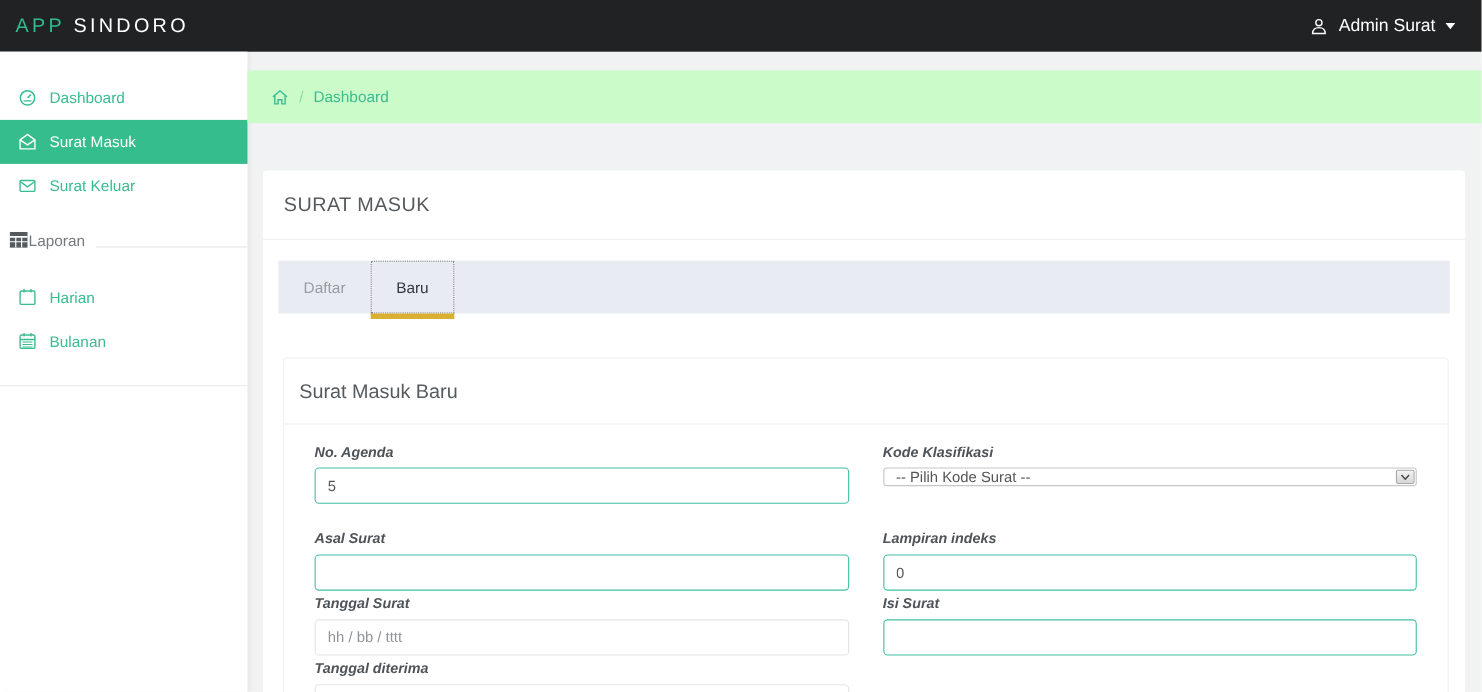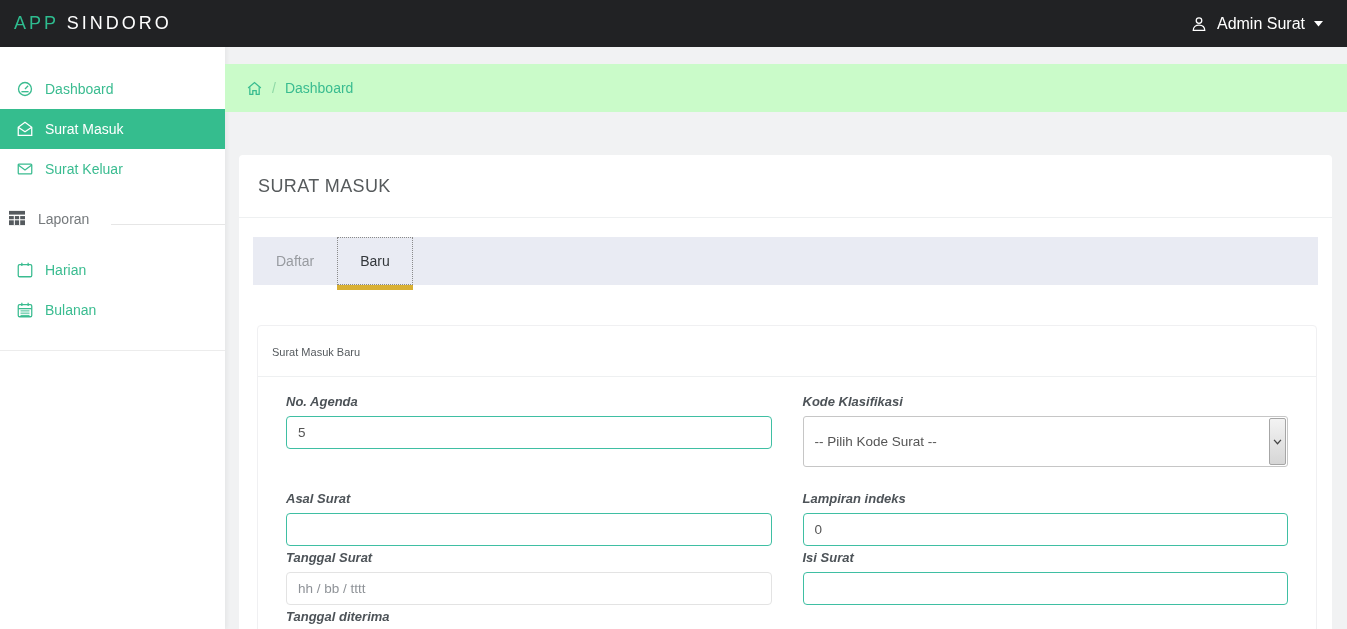--- a/index.html
+++ b/index.html
@@ -19,21 +19,21 @@
   .sidebar { width:225px; flex:none; background:#ffffff; box-shadow:2px 0 4px rgba(0,0,0,0.05); }
   .content { flex:1; min-width:0; }
 
   
   .side-top { padding-top:22px; }
   .sitem { height:40px; display:flex; align-items:center; padding-left:16px; gap:11px;
            color:#3abc90; font-size:14px; cursor:pointer; }
   .sitem svg { display:block; flex:none; }
   .sitem.active { background:#35bd8e; color:#ffffff; }
   .section-head { margin-top:15px; height:30px; display:flex; align-items:center;
-                  padding:0 0 0 8px; gap:12px; color:#75797c; font-size:14px; }
+                  padding:0 0 0 8px; color:#75797c; font-size:14px; }
   .section-head .rule { flex:1; height:1px; background:#e6e6e6; margin:10px 0 0 10px; }
   .report-group { margin-top:16px; }
   .side-divider { margin-top:20px; border-top:1px solid #ececec; }
 
   
   .breadcrumb-bar { margin-top:17px; height:48px; background:#cafbc9; display:flex;
                     align-items:center; padding-left:21px; gap:9px; font-size:14px; }
   .breadcrumb-bar .sep { color:#8fd9a6; }
   .breadcrumb-bar .crumb { color:#3abc90; }
   .home-link { display:flex; align-items:center; cursor:pointer; }
@@ -49,35 +49,35 @@
   .tabstrip { height:48px; background:#e9ebf3; display:flex; }
   .tab { padding:0 23px; line-height:48px; font-size:14px; color:#989ba0;
          position:relative; cursor:pointer; }
   .tab.active { color:#33373b; outline:1px dotted #8a8a8a; outline-offset:-1px; }
   .tab.active::after { content:""; position:absolute; left:0; right:0; bottom:-5px;
                        height:5px; background:#d9b033; }
 
   
   .inner-panel { margin:40px 15px 0 18px; border:1px solid #f0f0f2; border-radius:4px;
                  background:#ffffff; }
-  .panel-head { padding:20px 14px 18px; font-size:11px; color:#555a5e;
+  .panel-head { padding:20px 14px 18px; font-size:18px; color:#555a5e;
                 border-bottom:1px solid #eef0f1; }
   .panel-body { padding:17px 28px 40px; }
   .form-grid { display:grid; grid-template-columns:1fr 1fr; column-gap:31px; }
   .fg label { display:block; font-size:13px; font-weight:bold; color:#4d5358;
               line-height:16px; margin-bottom:6px;font-style:italic; }
   .fg.r1 { margin-bottom:24px; }
   .fg.r2, .fg.r3 { margin-bottom:4px; }
   .tinput { width:100%; height:33px; border-radius:4px; font-size:13.5px; color:#555;
             padding:0 11px; background:#fff; outline:none; font-family:"Liberation Sans",sans-serif; }
   .teal { border:1px solid #3fbfa3; }
   .grayb { border:1px solid #e3e3e3; }
   input::placeholder { color:#8f9398; }
 
-  .select-box { position:relative; width:100%; height:51px; border:1px solid #c6c6c6;
+  .select-box { position:relative; width:100%; height:17px; border:1px solid #c6c6c6;
                 border-radius:3px; background:#fff; display:flex; align-items:center;
                 padding:0 24px 0 11px; font-size:13.5px; color:#555; cursor:default; }
   .select-box .arrow { position:absolute; top:1px; right:1px; bottom:1px; width:17px;
                        background:linear-gradient(#f3f3f3,#d6d6d6); border:1px solid #a6a6a6;
                        border-radius:2px; display:flex; align-items:center; justify-content:center; }
 </style>
 </head>
 <body>
 
 <header class="topbar">

